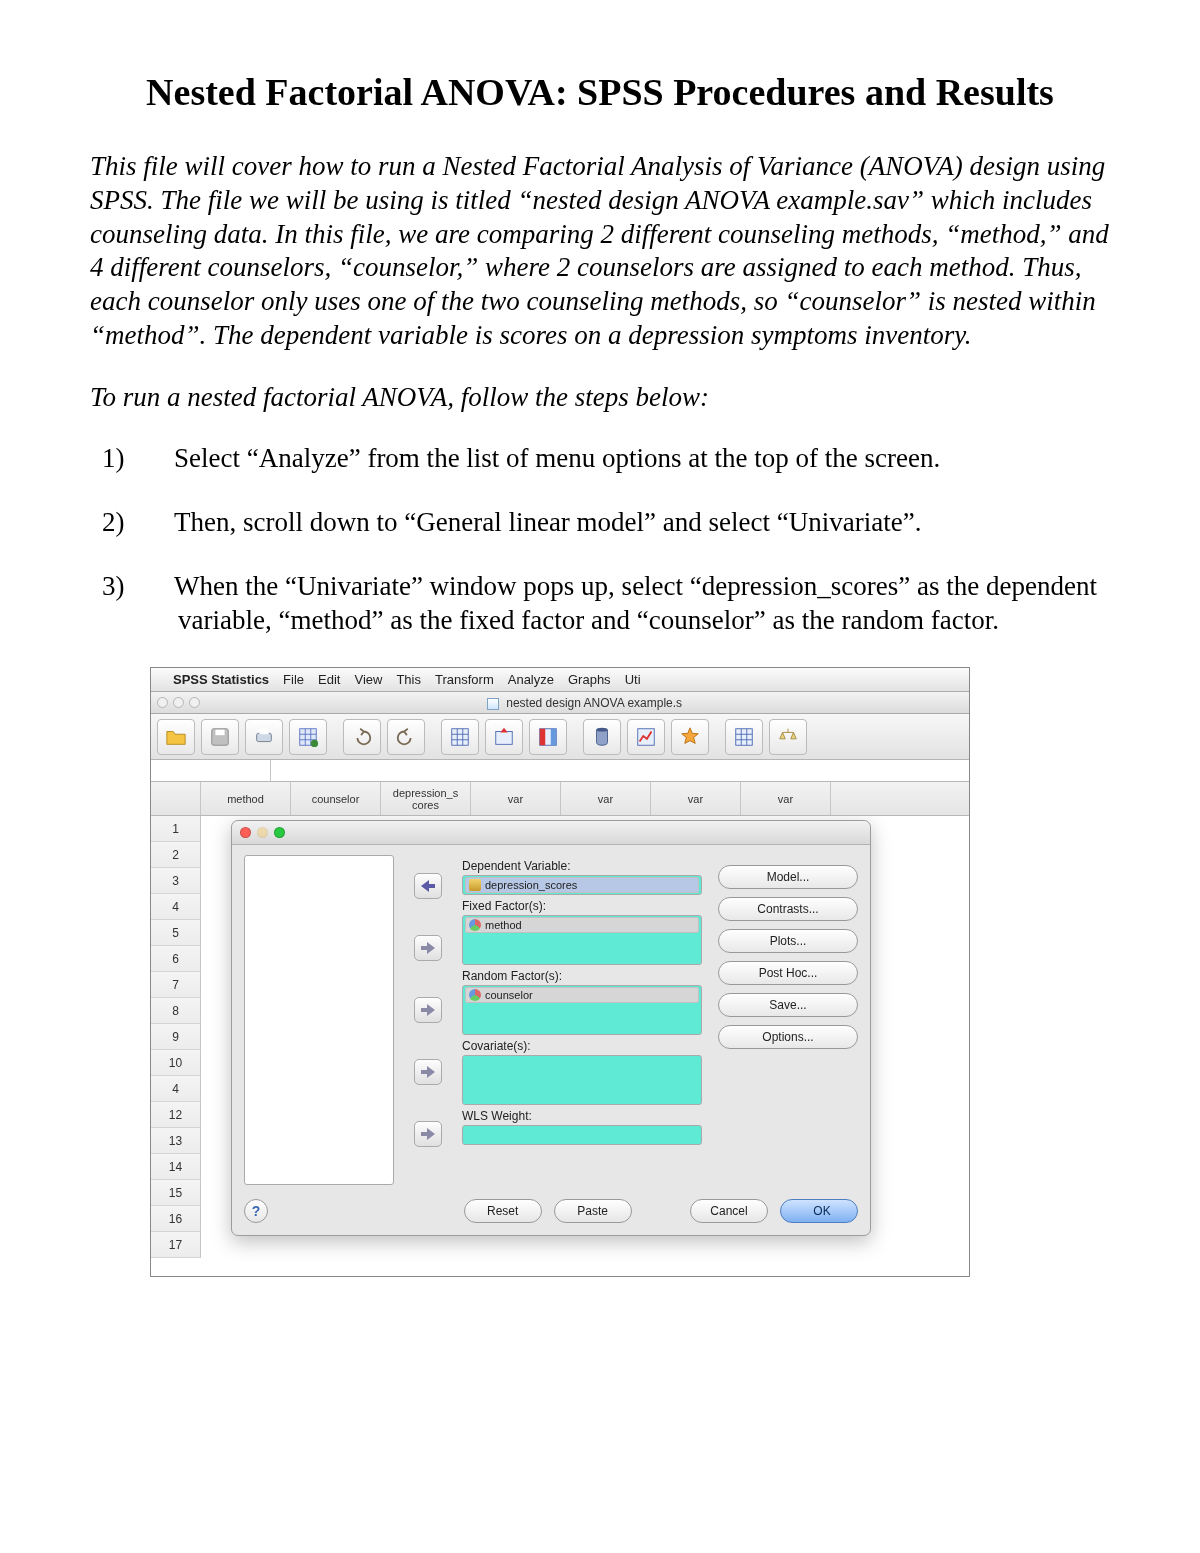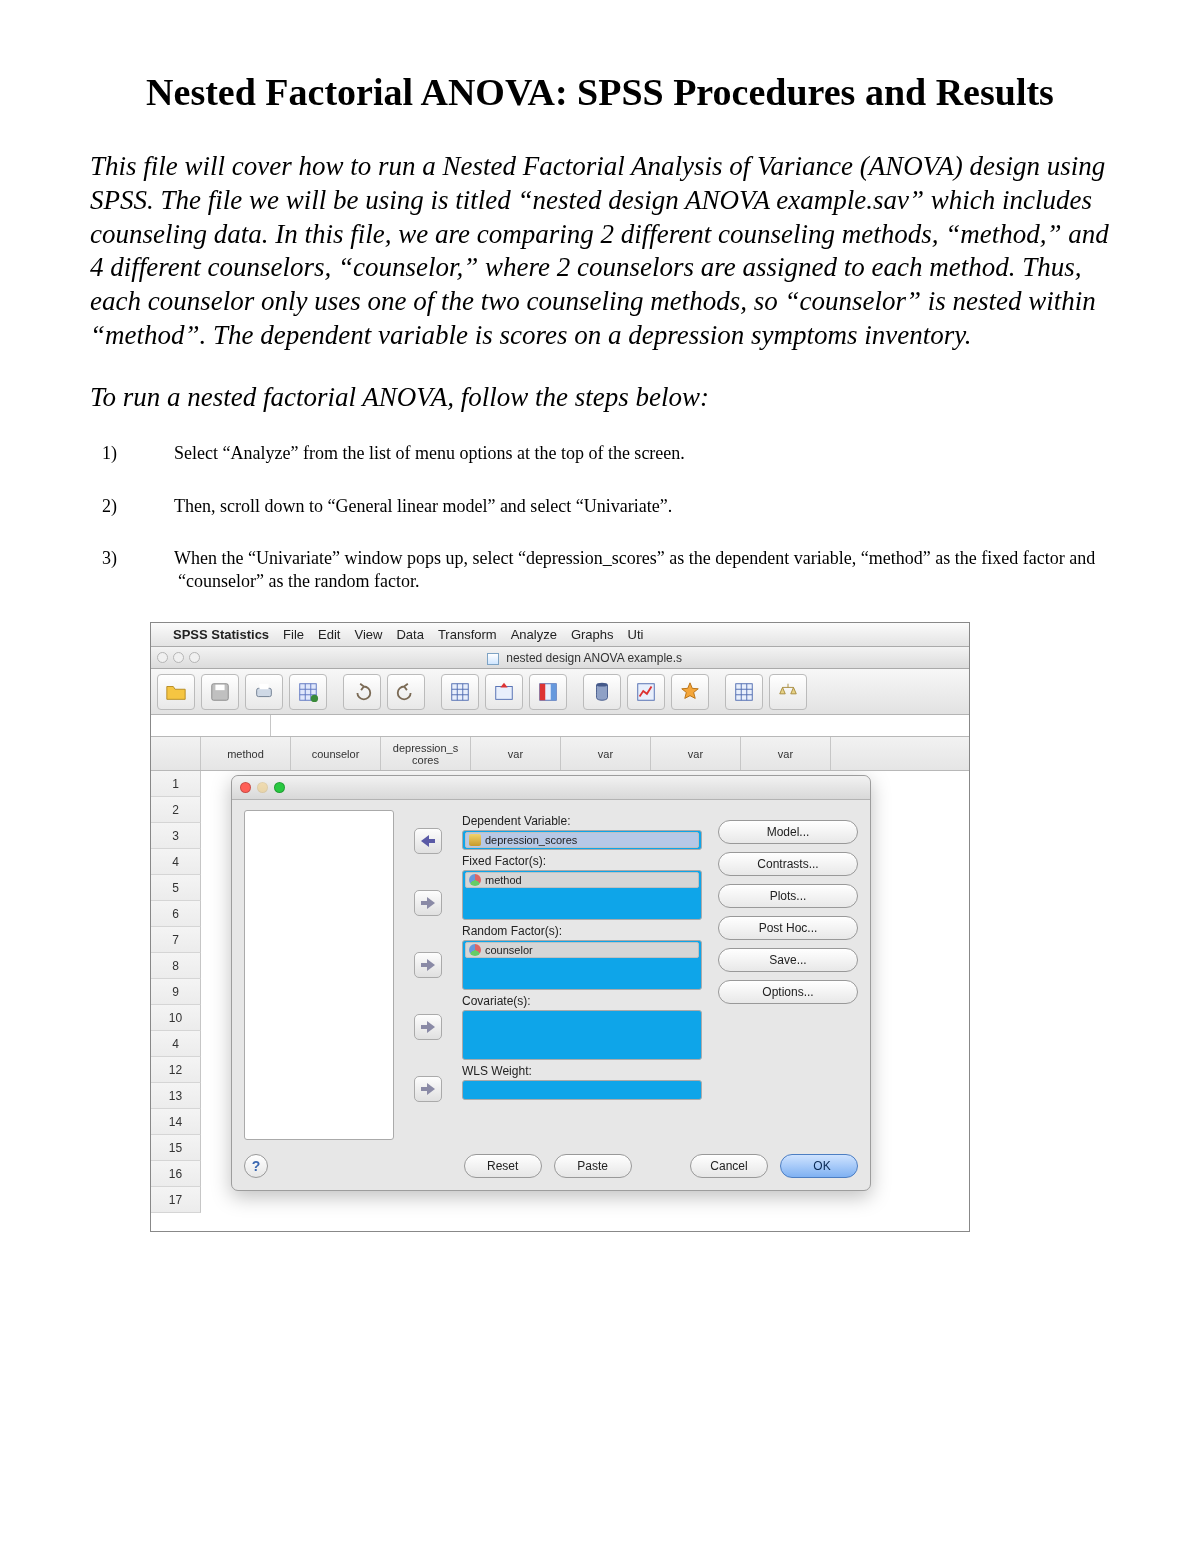--- a/index.html
+++ b/index.html
@@ -20,21 +20,21 @@
   }
   p.body-text {
     font-family: 'Times New Roman', Times, serif;
     font-size: 27px;
     line-height: 1.25;
     margin-bottom: 28px;
     font-style: italic;
   }
   ol.steps {
     font-family: 'Times New Roman', Times, serif;
-    font-size: 18px;
+    font-size: 27px;
     line-height: 1.25;
     list-style: none;
     margin-left: 50px;
     margin-bottom: 30px;
   }
   ol.steps li {
     margin-bottom: 30px;
     padding-left: 38px;
     text-indent: -38px;
   }
@@ -212,21 +212,21 @@
     width: 28px; height: 26px;
     background: linear-gradient(#fdfdfd,#e0e0e0);
     border: 1px solid #aaa; border-radius: 5px;
     display: flex; align-items: center; justify-content: center;
     font-size: 14px; color: #5a5aa6;
   }
   .arrowbtn.back { transform: none; }
   .dlg-fields { width: 240px; }
   .dlg-fields .lbl { font-size: 12px; margin-top: 4px; margin-bottom: 2px; color: #222; }
   .fieldbox {
-    background: #0ea5e9; border: 1px solid #aaa; border-radius: 3px;
+    background: #5eead4; border: 1px solid #aaa; border-radius: 3px;
     min-height: 20px; padding: 1px 2px;
   }
   .fieldbox.tall { height: 50px; }
   .varitem {
     display: flex; align-items: center; gap: 4px;
     background: #d6d6d6; padding: 1px 3px; font-size: 11px;
     border: 1px solid #c0c0c0; border-radius: 2px;
   }
   .varitem.sel { background: #b7c8e6; }
   .vicon {
@@ -284,21 +284,21 @@
 </ol>
 
 <div class="spss">
 
   <div class="mac-menubar">
     <span class="apple"></span>
     <span class="appname">SPSS Statistics</span>
     <span>File</span>
     <span>Edit</span>
     <span>View</span>
-    <span>Data</span>
+    <span>This</span>
     <span>Transform</span>
     <span>Analyze</span>
     <span>Graphs</span>
     <span>Uti</span>
   </div>
 
   <div class="titlerow">
     <div class="traffic">
       <div class="dot"></div>
       <div class="dot"></div>

